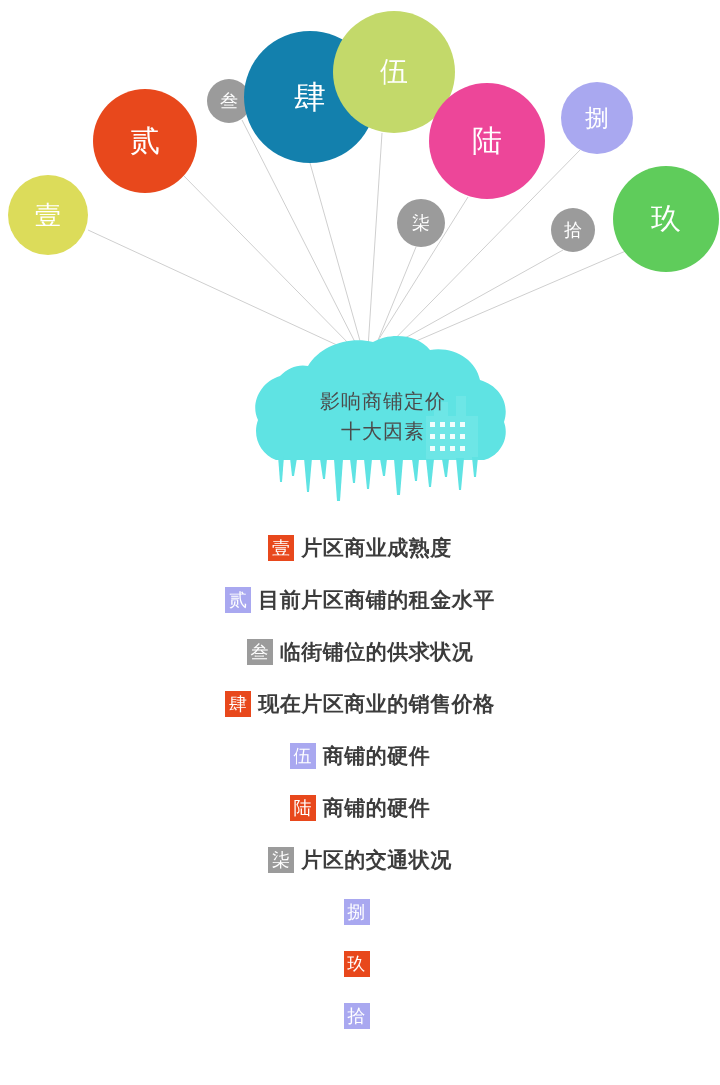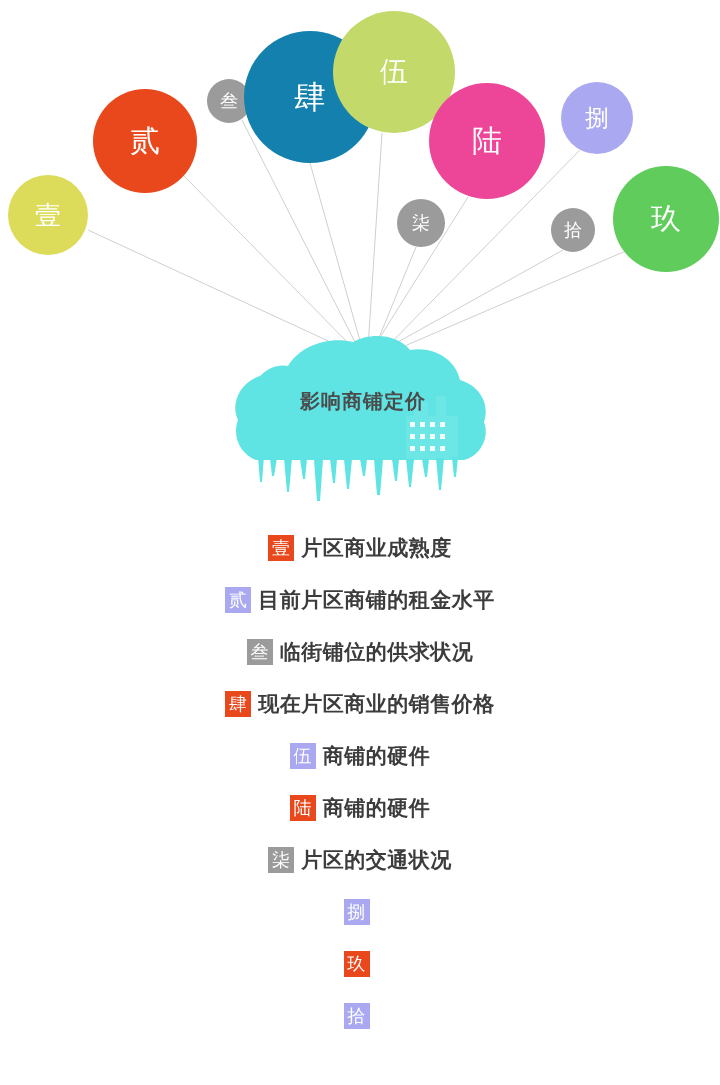--- a/index.html
+++ b/index.html
@@ -36,25 +36,24 @@
     color: #ffffff;
     font-weight: normal;
     box-sizing: border-box;
   }
   .bubble span {
     display: block;
     line-height: 1;
   }
   .cloud-wrap {
     position: absolute;
-    left: 228px;
+    left: 248px;
     top: 330px;
     width: 270px;
     height: 190px;
-    font-weight: bold;
   }
   .cloud-text {
     position: absolute;
     left: 0;
     top: 56px;
     width: 270px;
     text-align: center;
     color: #4b4b4b;
     font-size: 20px;
     line-height: 30px;
@@ -186,20 +185,21 @@
         <path d="M146,129 l9,0 l-3,36 l-3,0 Z"></path>
         <path d="M164,129 l7,0 l-2,22 l-2,0 Z"></path>
         <path d="M178,129 l8,0 l-3,28 l-2,0 Z"></path>
         <path d="M194,129 l7,0 l-2,18 l-2,0 Z"></path>
         <path d="M208,128 l8,0 l-3,32 l-2,0 Z"></path>
         <path d="M224,127 l6,0 l-2,20 l-2,0 Z"></path>
       </g>
     </svg>
     <div class="cloud-text">
       <div>影响商铺定价</div>
+      <div>十大因素</div>
     </div>
   </div>
 
   <div class="list" id="list">
       <div class="list-item">
         <span class="num-box" style="background: rgb(232, 72, 28);">壹</span>
         <span class="item-text">片区商业成熟度</span>
       </div>
       <div class="list-item">
         <span class="num-box" style="background: rgb(169, 168, 240);">贰</span>

